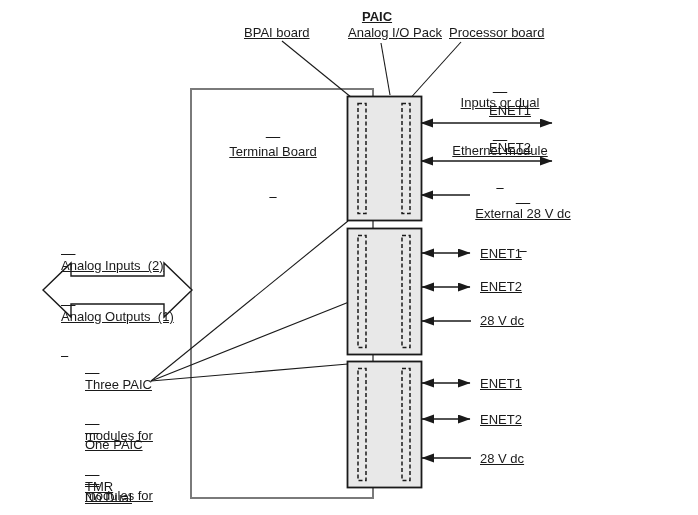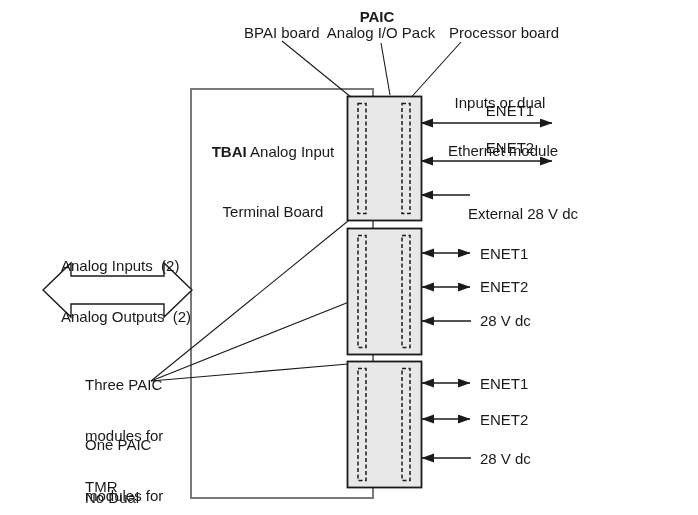--- a/index.html
+++ b/index.html
@@ -2,22 +2,23 @@
 <html><head>
 <meta charset="utf-8">
 <style>
   html,body{margin:0;padding:0;background:#ffffff;}
   #stage{
     position:relative;width:698px;height:515px;background:#ffffff;overflow:hidden;
     font-family:"Liberation Sans", sans-serif;color:#1a1a1a;
   }
   #diagram-svg{position:absolute;left:0;top:0;}
   .lbl{
-    position:absolute;font-size:15px;line-height:16px;color:#1a1a1a;
+    position:absolute;font-size:13px;line-height:16px;color:#1a1a1a;
     white-space:pre;
+    text-decoration:underline;
   }
   .center{text-align:center;}
   .bold{font-weight:bold;}
   .lh17{line-height:17px;}
   .lh20{line-height:20px;}
 </style>
 </head>
 <body>
 
 <div id="stage">
@@ -66,43 +67,42 @@
     <line x1="422" y1="321" x2="471" y2="321" stroke="#1a1a1a" stroke-width="1.4" marker-start="url(#ah)"></line>
 
     <line x1="422" y1="383" x2="470" y2="383" stroke="#1a1a1a" stroke-width="1.4" marker-start="url(#ah)" marker-end="url(#ah)"></line>
     <line x1="422" y1="419" x2="470" y2="419" stroke="#1a1a1a" stroke-width="1.4" marker-start="url(#ah)" marker-end="url(#ah)"></line>
     <line x1="422" y1="458" x2="471" y2="458" stroke="#1a1a1a" stroke-width="1.4" marker-start="url(#ah)"></line>
 
     <polygon points="43,290 71,263 71,276 164,276 164,263 192,290 164,317 164,304 71,304 71,317" fill="#ffffff" stroke="#1a1a1a" stroke-width="1.4"></polygon>
   </svg>
 
   <div class="lbl bold center" style="left:327px;top:9px;width:100px">PAIC</div>
-  <div class="lbl center" style="left:321px;top:25px;width:120px">Analog I/O Pack</div>
+  <div class="lbl center" style="left:335px;top:25px;width:120px">Analog I/O Pack</div>
   <div class="lbl" style="left:244px;top:25px">BPAI board</div>
   <div class="lbl" style="left:449px;top:25px">Processor board</div>
 
   <div class="lbl center" style="left:448px;top:63px;width:104px">
     <div>Inputs or dual</div>
     <div>Ethernet module</div>
   </div>
 
   <div class="lbl center lh20" style="left:198px;top:102px;width:150px">
-    <div><span class="bold">TBAI</span> <span>Analog Input</span></div>
     <div>Terminal Board</div>
   </div>
 
   <div class="lbl center" style="left:479px;top:103px;width:62px">ENET1</div>
   <div class="lbl center" style="left:479px;top:140px;width:62px">ENET2</div>
   <div class="lbl center" style="left:456px;top:174px;width:134px">
     <div>External 28 V dc</div>
   </div>
 
   <div class="lbl lh17" style="left:61px;top:223px">
     <div>Analog Inputs  (2)</div>
-    <div>Analog Outputs  (2)</div>
+    <div>Analog Outputs  (1)</div>
   </div>
 
   <div class="lbl" style="left:480px;top:246px">ENET1</div>
   <div class="lbl" style="left:480px;top:279px">ENET2</div>
   <div class="lbl" style="left:480px;top:313px">28 V dc</div>
 
   <div class="lbl" style="left:480px;top:376px">ENET1</div>
   <div class="lbl" style="left:480px;top:412px">ENET2</div>
   <div class="lbl" style="left:480px;top:451px">28 V dc</div>
 

